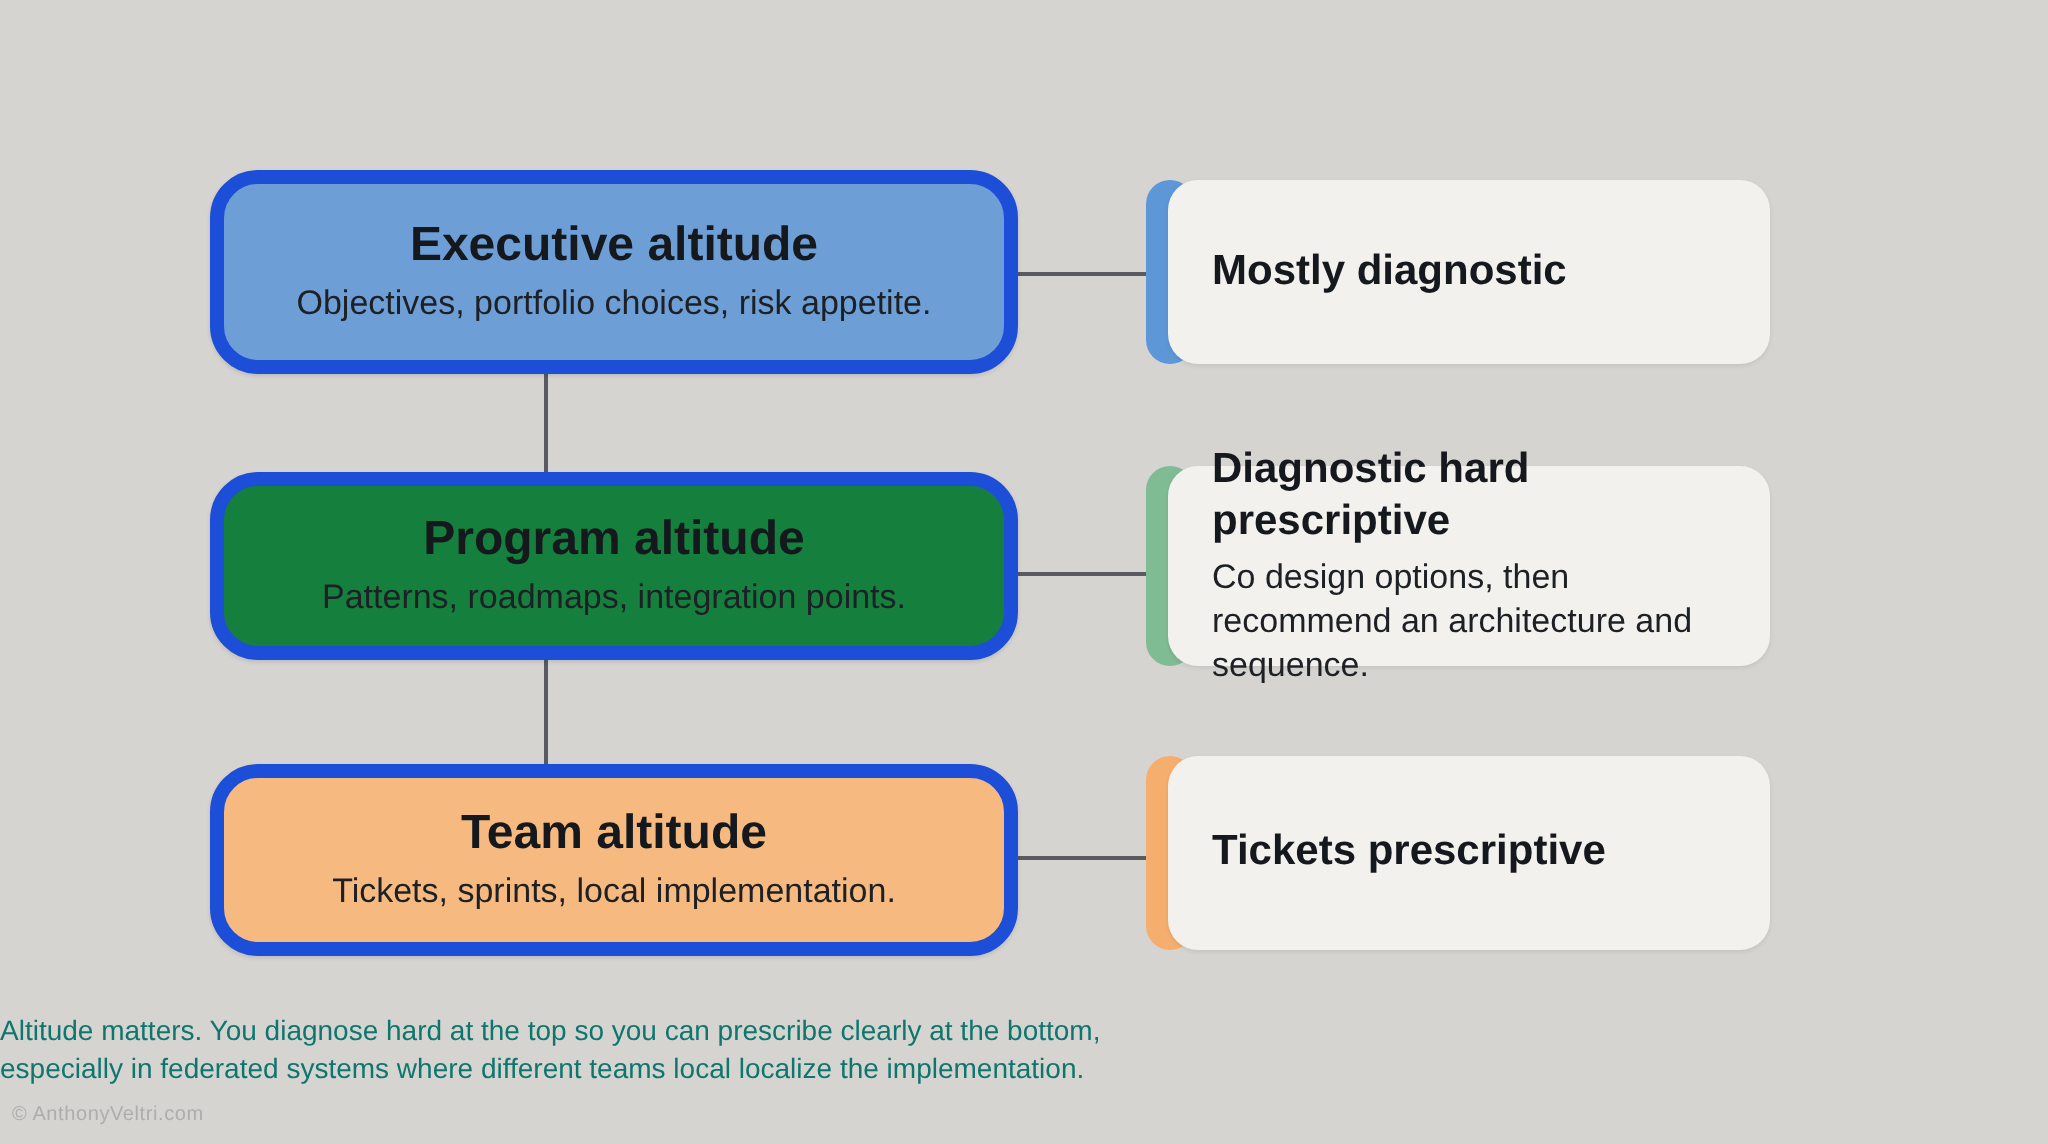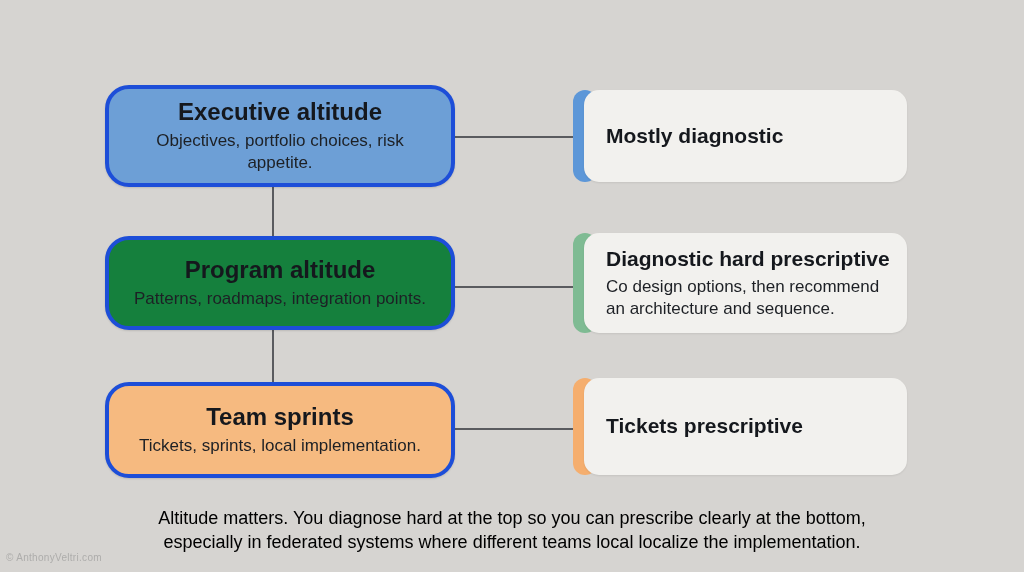--- a/index.html
+++ b/index.html
@@ -12,22 +12,22 @@
     width: 1024px;
     height: 572px;
     background: #d6d4d1;
     overflow: hidden;
   }
 
   
   .alt-box {
     position: absolute;
     left: 105px;
-    width: 350px;
-    border: 4px solid #1d4ed8;
+    width: 404px;
+    border: 7px solid #1d4ed8;
     border-radius: 24px;
     box-sizing: border-box;
     display: flex;
     flex-direction: column;
     justify-content: center;
     align-items: center;
     text-align: center;
     padding: 8px 22px;
     box-shadow: 0 1px 2px rgba(0,0,0,0.12);
   }
@@ -45,21 +45,20 @@
   }
   #box-executive { top: 85px;  height: 102px; background: #6d9fd6; }
   #box-program   { top: 236px; height: 94px;  background: #15803d; }
   #box-team      { top: 382px; height: 96px;  background: #f6ba80; }
 
   
   .info-card {
     position: absolute;
     left: 573px;
     width: 312px;
-    padding-left: 22px;
   }
   #card-executive { top: 90px;  height: 92px; }
   #card-program   { top: 233px; height: 100px; }
   #card-team      { top: 378px; height: 97px; }
   .info-card .accent {
     position: absolute;
     left: 0; top: 0; bottom: 0;
     width: 24px;
     border-radius: 13px;
   }
@@ -97,23 +96,22 @@
   #conn-v2 { left: 272px; top: 330px; width: 2px;  height: 52px; }
   #conn-h1 { left: 455px; top: 136px; width: 119px; height: 2px; }
   #conn-h2 { left: 455px; top: 286px; width: 119px; height: 2px; }
   #conn-h3 { left: 455px; top: 428px; width: 119px; height: 2px; }
 
   
   #caption {
     position: absolute;
     left: 0; right: 0;
     top: 506px;
-    text-align: center;
-    font-size: 18px;
-    color: #000000;
+    font-size: 14px;
+    color: #0f766e;
     line-height: 1.35;
   }
 
   
   #watermark {
     position: absolute;
     left: 6px;
     bottom: 9px;
     font-size: 10px;
     color: rgba(140,140,140,0.55);
@@ -133,21 +131,21 @@
 
   <div class="alt-box" id="box-executive">
     <div class="title">Executive altitude</div>
     <div class="subtitle">Objectives, portfolio choices, risk appetite.</div>
   </div>
   <div class="alt-box" id="box-program">
     <div class="title">Program altitude</div>
     <div class="subtitle">Patterns, roadmaps, integration points.</div>
   </div>
   <div class="alt-box" id="box-team">
-    <div class="title">Team sprints</div>
+    <div class="title">Team altitude</div>
     <div class="subtitle">Tickets, sprints, local implementation.</div>
   </div>
 
   <div class="info-card" id="card-executive">
     <div class="accent" style="background:#5d97d8"></div>
     <div class="card-body">
       <div class="title">Mostly diagnostic</div>
     </div>
   </div>
   <div class="info-card" id="card-program">

